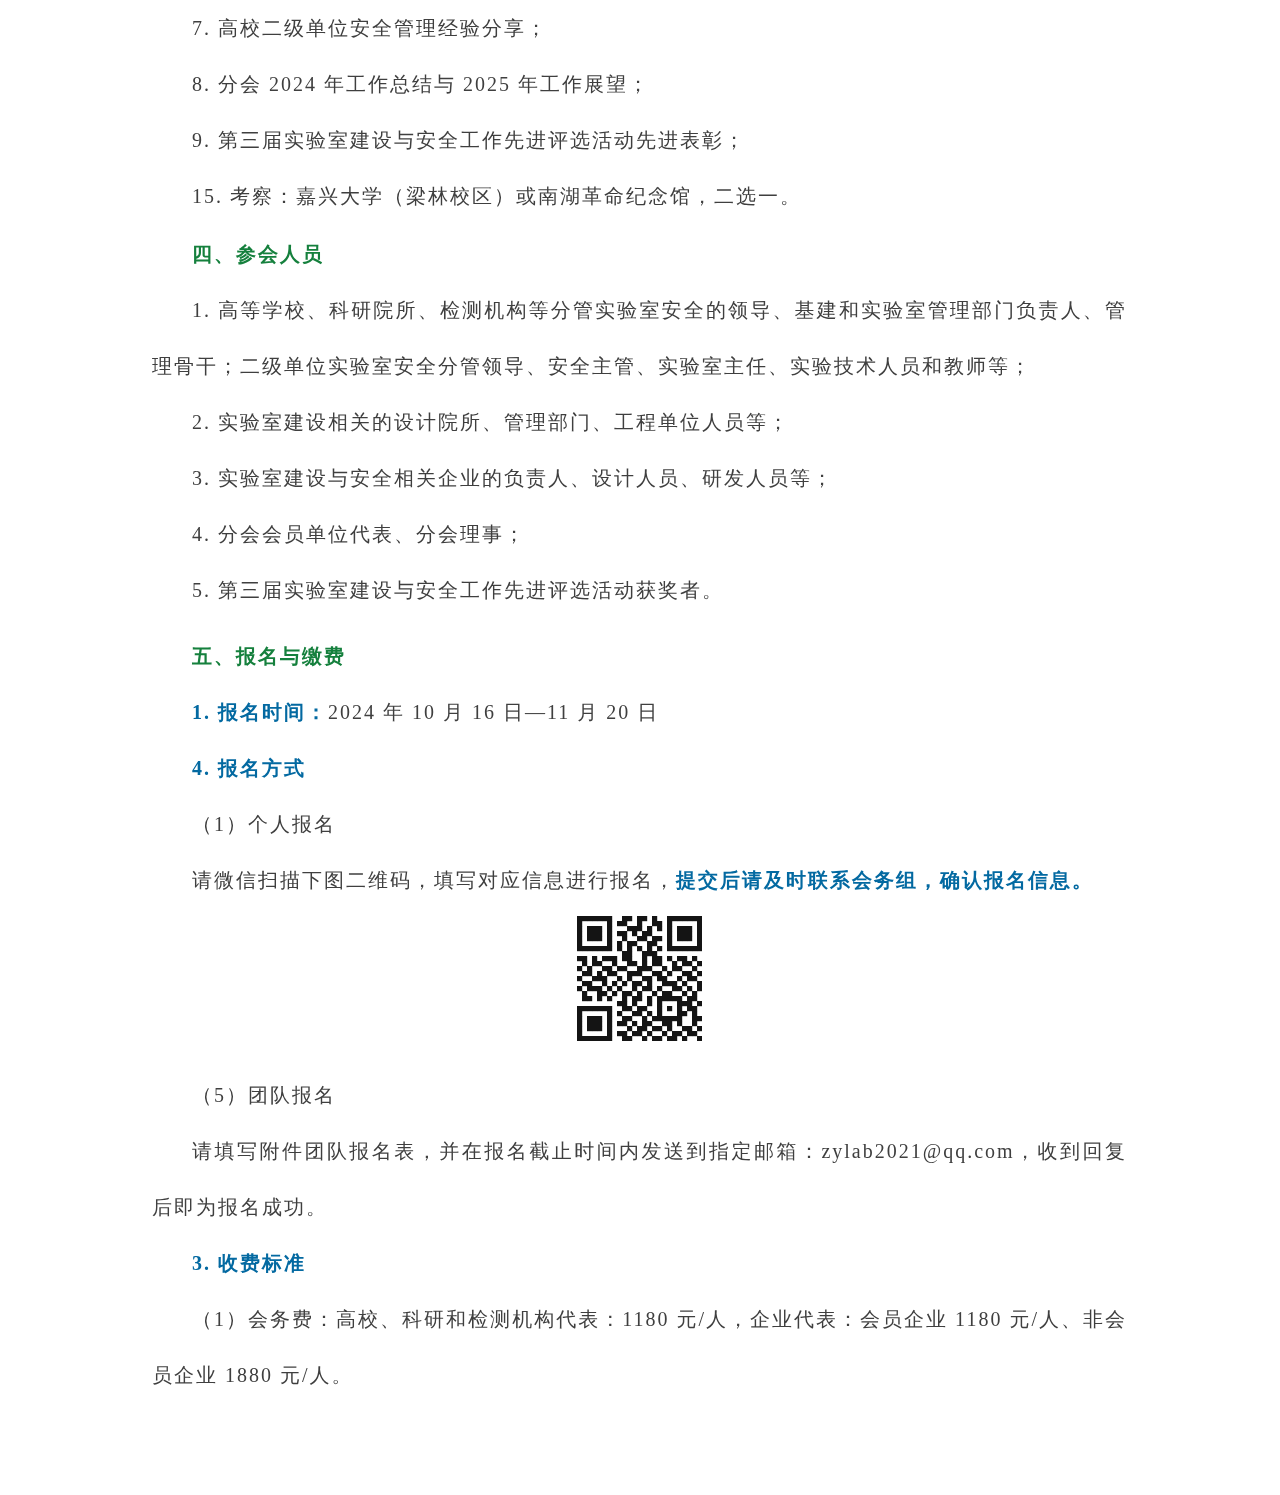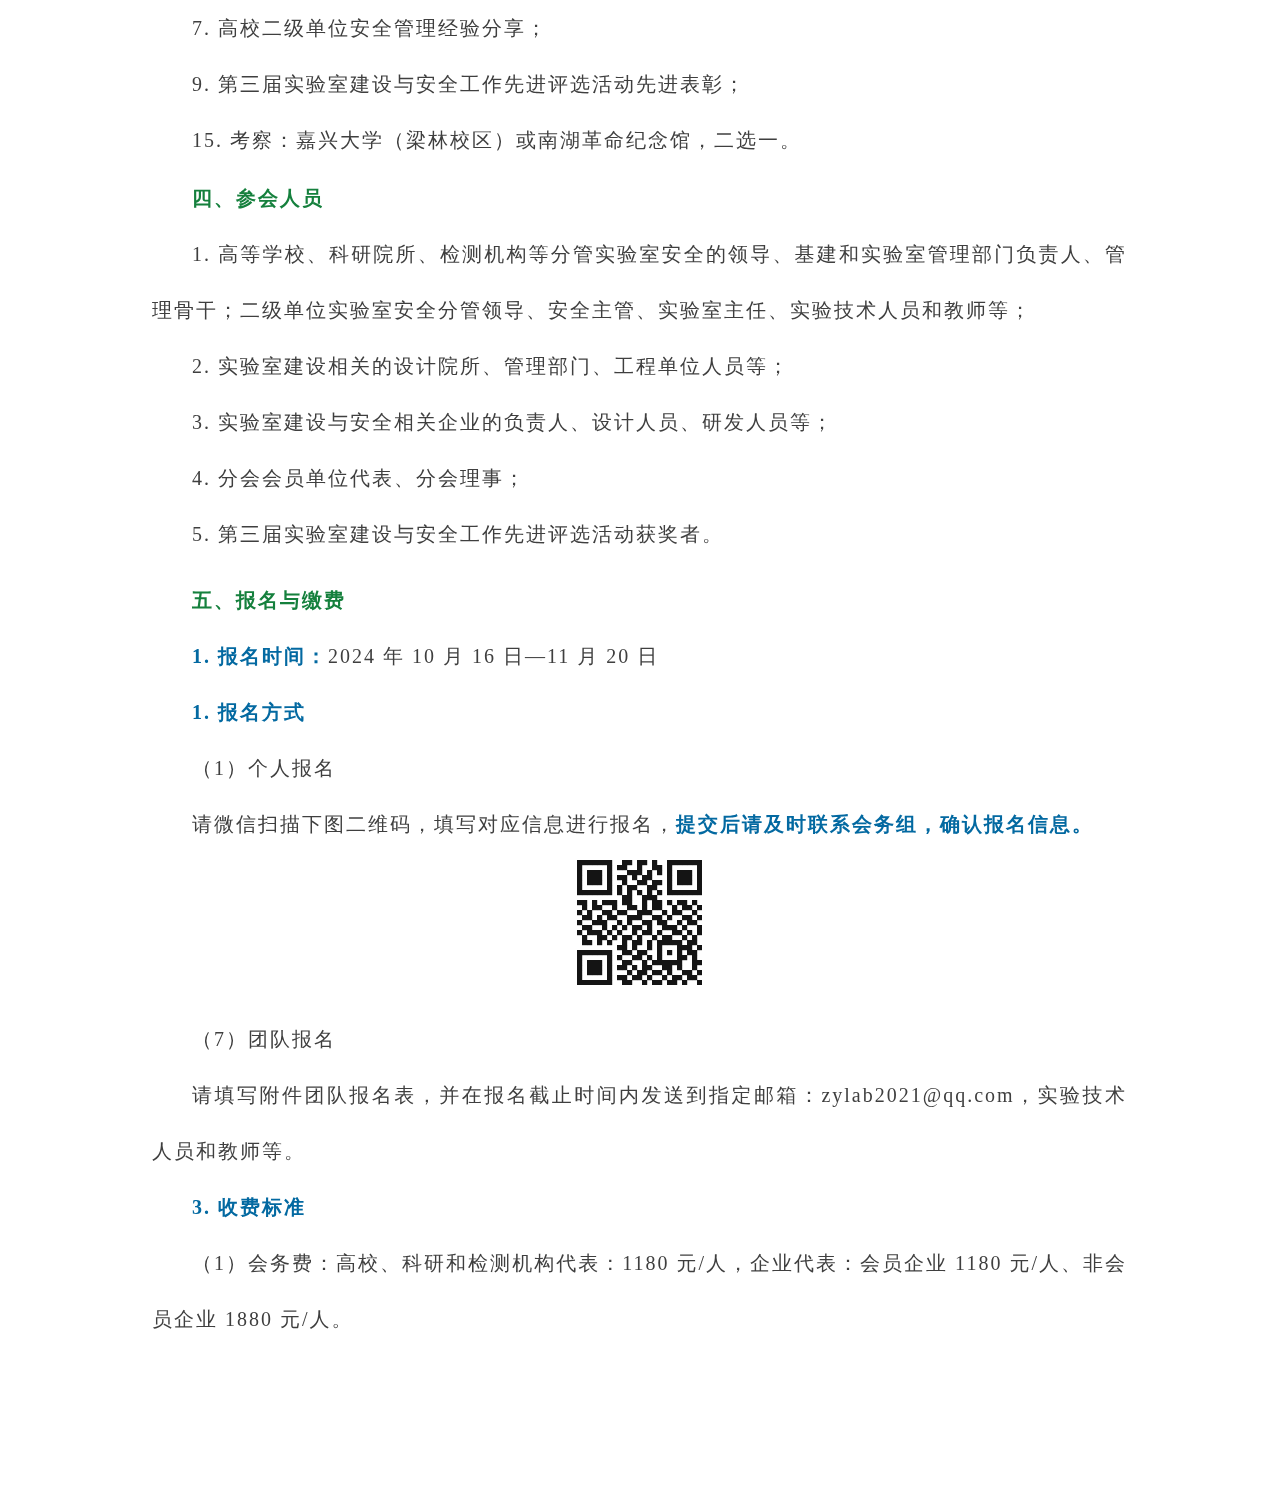--- a/index.html
+++ b/index.html
@@ -49,38 +49,39 @@
     vertical-align: top;
   }
   .qr-wrap svg rect { fill: #141414; }
 </style>
 </head>
 <body>
 
 <div class="page">
 
   <p class="line">7. 高校二级单位安全管理经验分享；</p>
+  <p class="line">8. 分会 2024 年工作总结与 2025 年工作展望；</p>
   <p class="line">9. 第三届实验室建设与安全工作先进评选活动先进表彰；</p>
   <p class="line">15. 考察：嘉兴大学（梁林校区）或南湖革命纪念馆，二选一。</p>
 
   <p class="line heading mt-sec4">四、参会人员</p>
 
   <p class="line">1. 高等学校、科研院所、检测机构等分管实验室安全的领导、基建和实验室管理部门负责人、管理骨干；二级单位实验室安全分管领导、安全主管、实验室主任、实验技术人员和教师等；</p>
   <p class="line">2. 实验室建设相关的设计院所、管理部门、工程单位人员等；</p>
   <p class="line">3. 实验室建设与安全相关企业的负责人、设计人员、研发人员等；</p>
   <p class="line">4. 分会会员单位代表、分会理事；</p>
   <p class="line">5. 第三届实验室建设与安全工作先进评选活动获奖者。</p>
 
   <p class="line heading mt-sec5">五、报名与缴费</p>
 
   <p class="line">
     <strong>1. 报名时间：</strong><span>2024 年 10 月 16 日—11 月 20 日</span>
   </p>
 
-  <p class="line bold">1. 报名方式</p>
+  <p class="line bold">4. 报名方式</p>
 
   <p class="line">（1）个人报名</p>
 
   <p class="line">
     <span>请微信扫描下图二维码，填写对应信息进行报名，</span><strong>提交后请及时联系会务组，确认报名信息。</strong>
   </p>
 
   <div class="qr-wrap">
     <svg viewBox="0 0 25 25" xmlns="http://www.w3.org/2000/svg">
         <rect x="0" y="0" width="1.04" height="1.04"></rect>
@@ -414,21 +415,21 @@
         <rect x="13" y="24" width="1.04" height="1.04"></rect>
         <rect x="15" y="24" width="1.04" height="1.04"></rect>
         <rect x="16" y="24" width="1.04" height="1.04"></rect>
         <rect x="18" y="24" width="1.04" height="1.04"></rect>
         <rect x="19" y="24" width="1.04" height="1.04"></rect>
         <rect x="21" y="24" width="1.04" height="1.04"></rect>
         <rect x="24" y="24" width="1.04" height="1.04"></rect>
       </svg>
   </div>
 
-  <p class="line">（7）团队报名</p>
-
-  <p class="line">请填写附件团队报名表，并在报名截止时间内发送到指定邮箱：zylab2021@qq.com，实验技术人员和教师等。</p>
+  <p class="line">（5）团队报名</p>
+
+  <p class="line">请填写附件团队报名表，并在报名截止时间内发送到指定邮箱：zylab2021@qq.com，收到回复后即为报名成功。</p>
 
   <p class="line bold">3. 收费标准</p>
 
   <p class="line">（1）会务费：高校、科研和检测机构代表：1180 元/人，企业代表：会员企业 1180 元/人、非会员企业 1880 元/人。</p>
 
 </div>
 
 </body></html>

